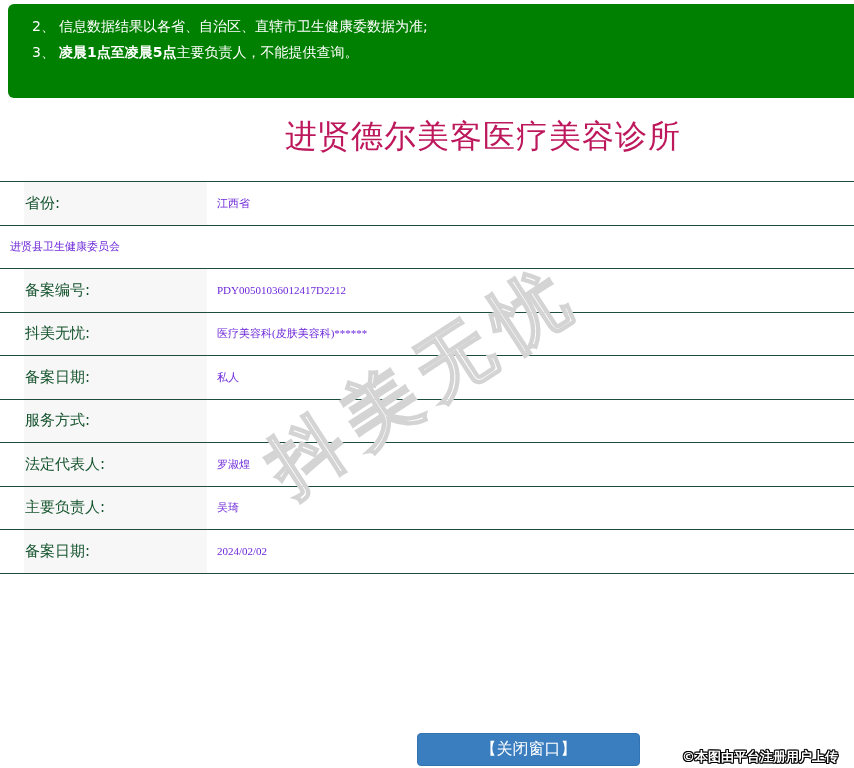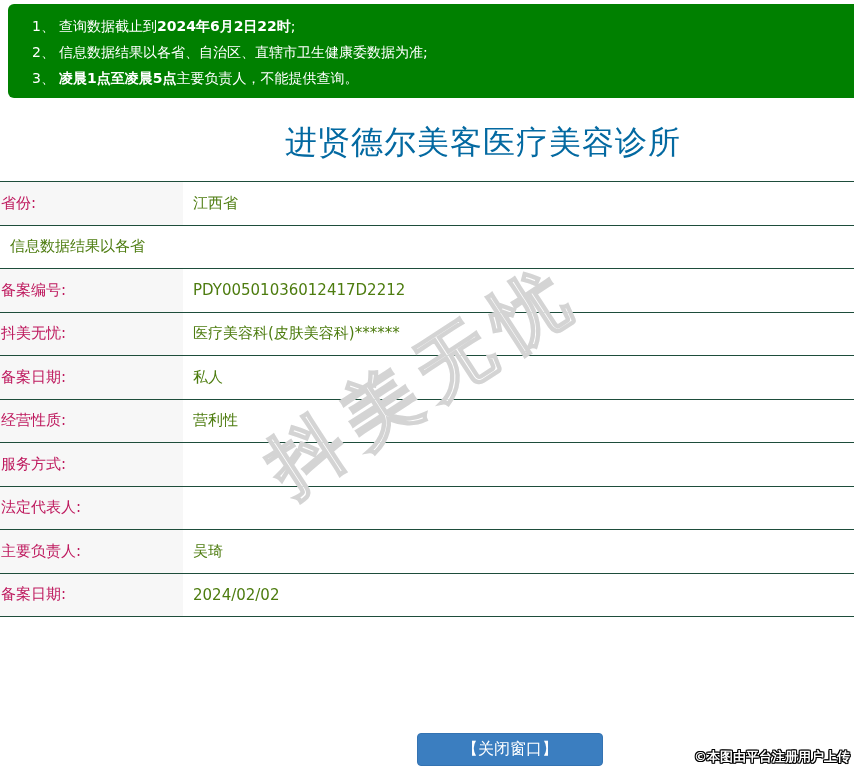--- a/index.html
+++ b/index.html
@@ -12,114 +12,108 @@
     position:absolute;top:4px;left:8px;right:0;height:94px;
     background:#008000;border-radius:6px 0 0 6px;
     color:#fff;font-size:14px;line-height:26px;
     padding:9px 10px 0 24px;box-sizing:border-box;
   }
   .notice-line{white-space:nowrap;}
   .notice-line b{font-weight:bold;}
   .notice-line .num{padding-right:4px;}
   
   .title{
-    position:absolute;top:118px;left:0;width:100%;height:48px;margin:0;
+    position:absolute;top:112px;left:0;width:100%;height:48px;margin:0;
     padding-left:112px;box-sizing:border-box;text-align:center;
-    font-size:32px;font-weight:400;color:#0369a1;line-height:48px;letter-spacing:1px;
+    font-size:32px;font-weight:400;color:#be185d;line-height:48px;letter-spacing:1px;
   }
   
   .info-table{
     position:absolute;top:181px;left:0;width:854px;
     border-top:1.5px solid #1e4d3b;
   }
   .row{
     display:flex;height:42.5px;border-bottom:1.5px solid #1e4d3b;
     align-items:stretch;background:#fff;
   }
   .cell-label{
     width:183px;background:#f7f7f7;box-sizing:border-box;
     padding-left:1px;display:flex;align-items:center;
-    font-size:15px;color:#be185d;
+    font-size:15px;color:#14532d;margin-left:24px;
   }
   .cell-value{
     flex:1;box-sizing:border-box;padding-left:10px;
-    display:flex;align-items:center;font-size:15px;color:#4d7c0f;
+    display:flex;align-items:center;font-size:11px;color:#6d28d9;font-family:Liberation Serif, serif;
   }
   
   .watermark{
     position:absolute;left:187px;top:330px;width:480px;height:110px;
     transform:rotate(-33deg);transform-origin:center center;
     text-align:center;font-size:74px;font-weight:700;letter-spacing:14px;
     color:rgba(255,255,255,0.82);
     -webkit-text-stroke:2px #d4d4d4;
     pointer-events:none;white-space:nowrap;
   }
   
   .close-btn{
-    position:absolute;top:733px;left:417px;width:186px;height:33px;
+    position:absolute;top:733px;left:417px;width:223px;height:33px;
     background:#3b7ec0;border:1px solid #3473b2;border-radius:4px;
     color:#fff;font-size:16px;font-family:inherit;cursor:pointer;
     display:flex;align-items:center;justify-content:center;
   }
   
   .credit{
-    position:absolute;top:748px;right:4px;
+    position:absolute;top:748px;right:16px;
     font-size:13px;font-weight:bold;color:#fff;
     text-shadow:-1px -1px 0 #000,1px -1px 0 #000,-1px 1px 0 #000,1px 1px 0 #000,0 1px 0 #000,0 -1px 0 #000,1px 0 0 #000,-1px 0 0 #000;
     white-space:nowrap;
   }
 </style>
 </head>
 <body>
 
 <div class="page">
 
   <div class="notice-box">
-    <div class="notice-line">
-      <span class="num">1、</span><span>查询数据截止到</span><b>2024年6月2日22时</b><span>;</span>
-    </div>
     <div class="notice-line">
       <span class="num">2、</span><span>信息数据结果以各省、自治区、直辖市卫生健康委数据为准;</span><b></b><span></span>
     </div>
     <div class="notice-line">
       <span class="num">3、</span><span></span><b>凌晨1点至凌晨5点</b><span>主要负责人，不能提供查询。</span>
     </div>
   </div>
 
   <h1 class="title">进贤德尔美客医疗美容诊所</h1>
 
   <div class="info-table">
     <div class="row">
       <div class="cell-label">省份:</div>
       <div class="cell-value">江西省</div>
     </div>
     <div class="row">
-      <div class="cell-value">信息数据结果以各省</div>
+      <div class="cell-value">进贤县卫生健康委员会</div>
     </div>
     <div class="row">
       <div class="cell-label">备案编号:</div>
       <div class="cell-value">PDY00501036012417D2212</div>
     </div>
     <div class="row">
       <div class="cell-label">抖美无忧:</div>
       <div class="cell-value">医疗美容科(皮肤美容科)******</div>
     </div>
     <div class="row">
       <div class="cell-label">备案日期:</div>
       <div class="cell-value">私人</div>
     </div>
     <div class="row">
-      <div class="cell-label">经营性质:</div>
-      <div class="cell-value">营利性</div>
-    </div>
-    <div class="row">
       <div class="cell-label">服务方式:</div>
     </div>
     <div class="row">
       <div class="cell-label">法定代表人:</div>
+      <div class="cell-value">罗淑煌</div>
     </div>
     <div class="row">
       <div class="cell-label">主要负责人:</div>
       <div class="cell-value">吴琦</div>
     </div>
     <div class="row">
       <div class="cell-label">备案日期:</div>
       <div class="cell-value">2024/02/02</div>
     </div>
   </div>

